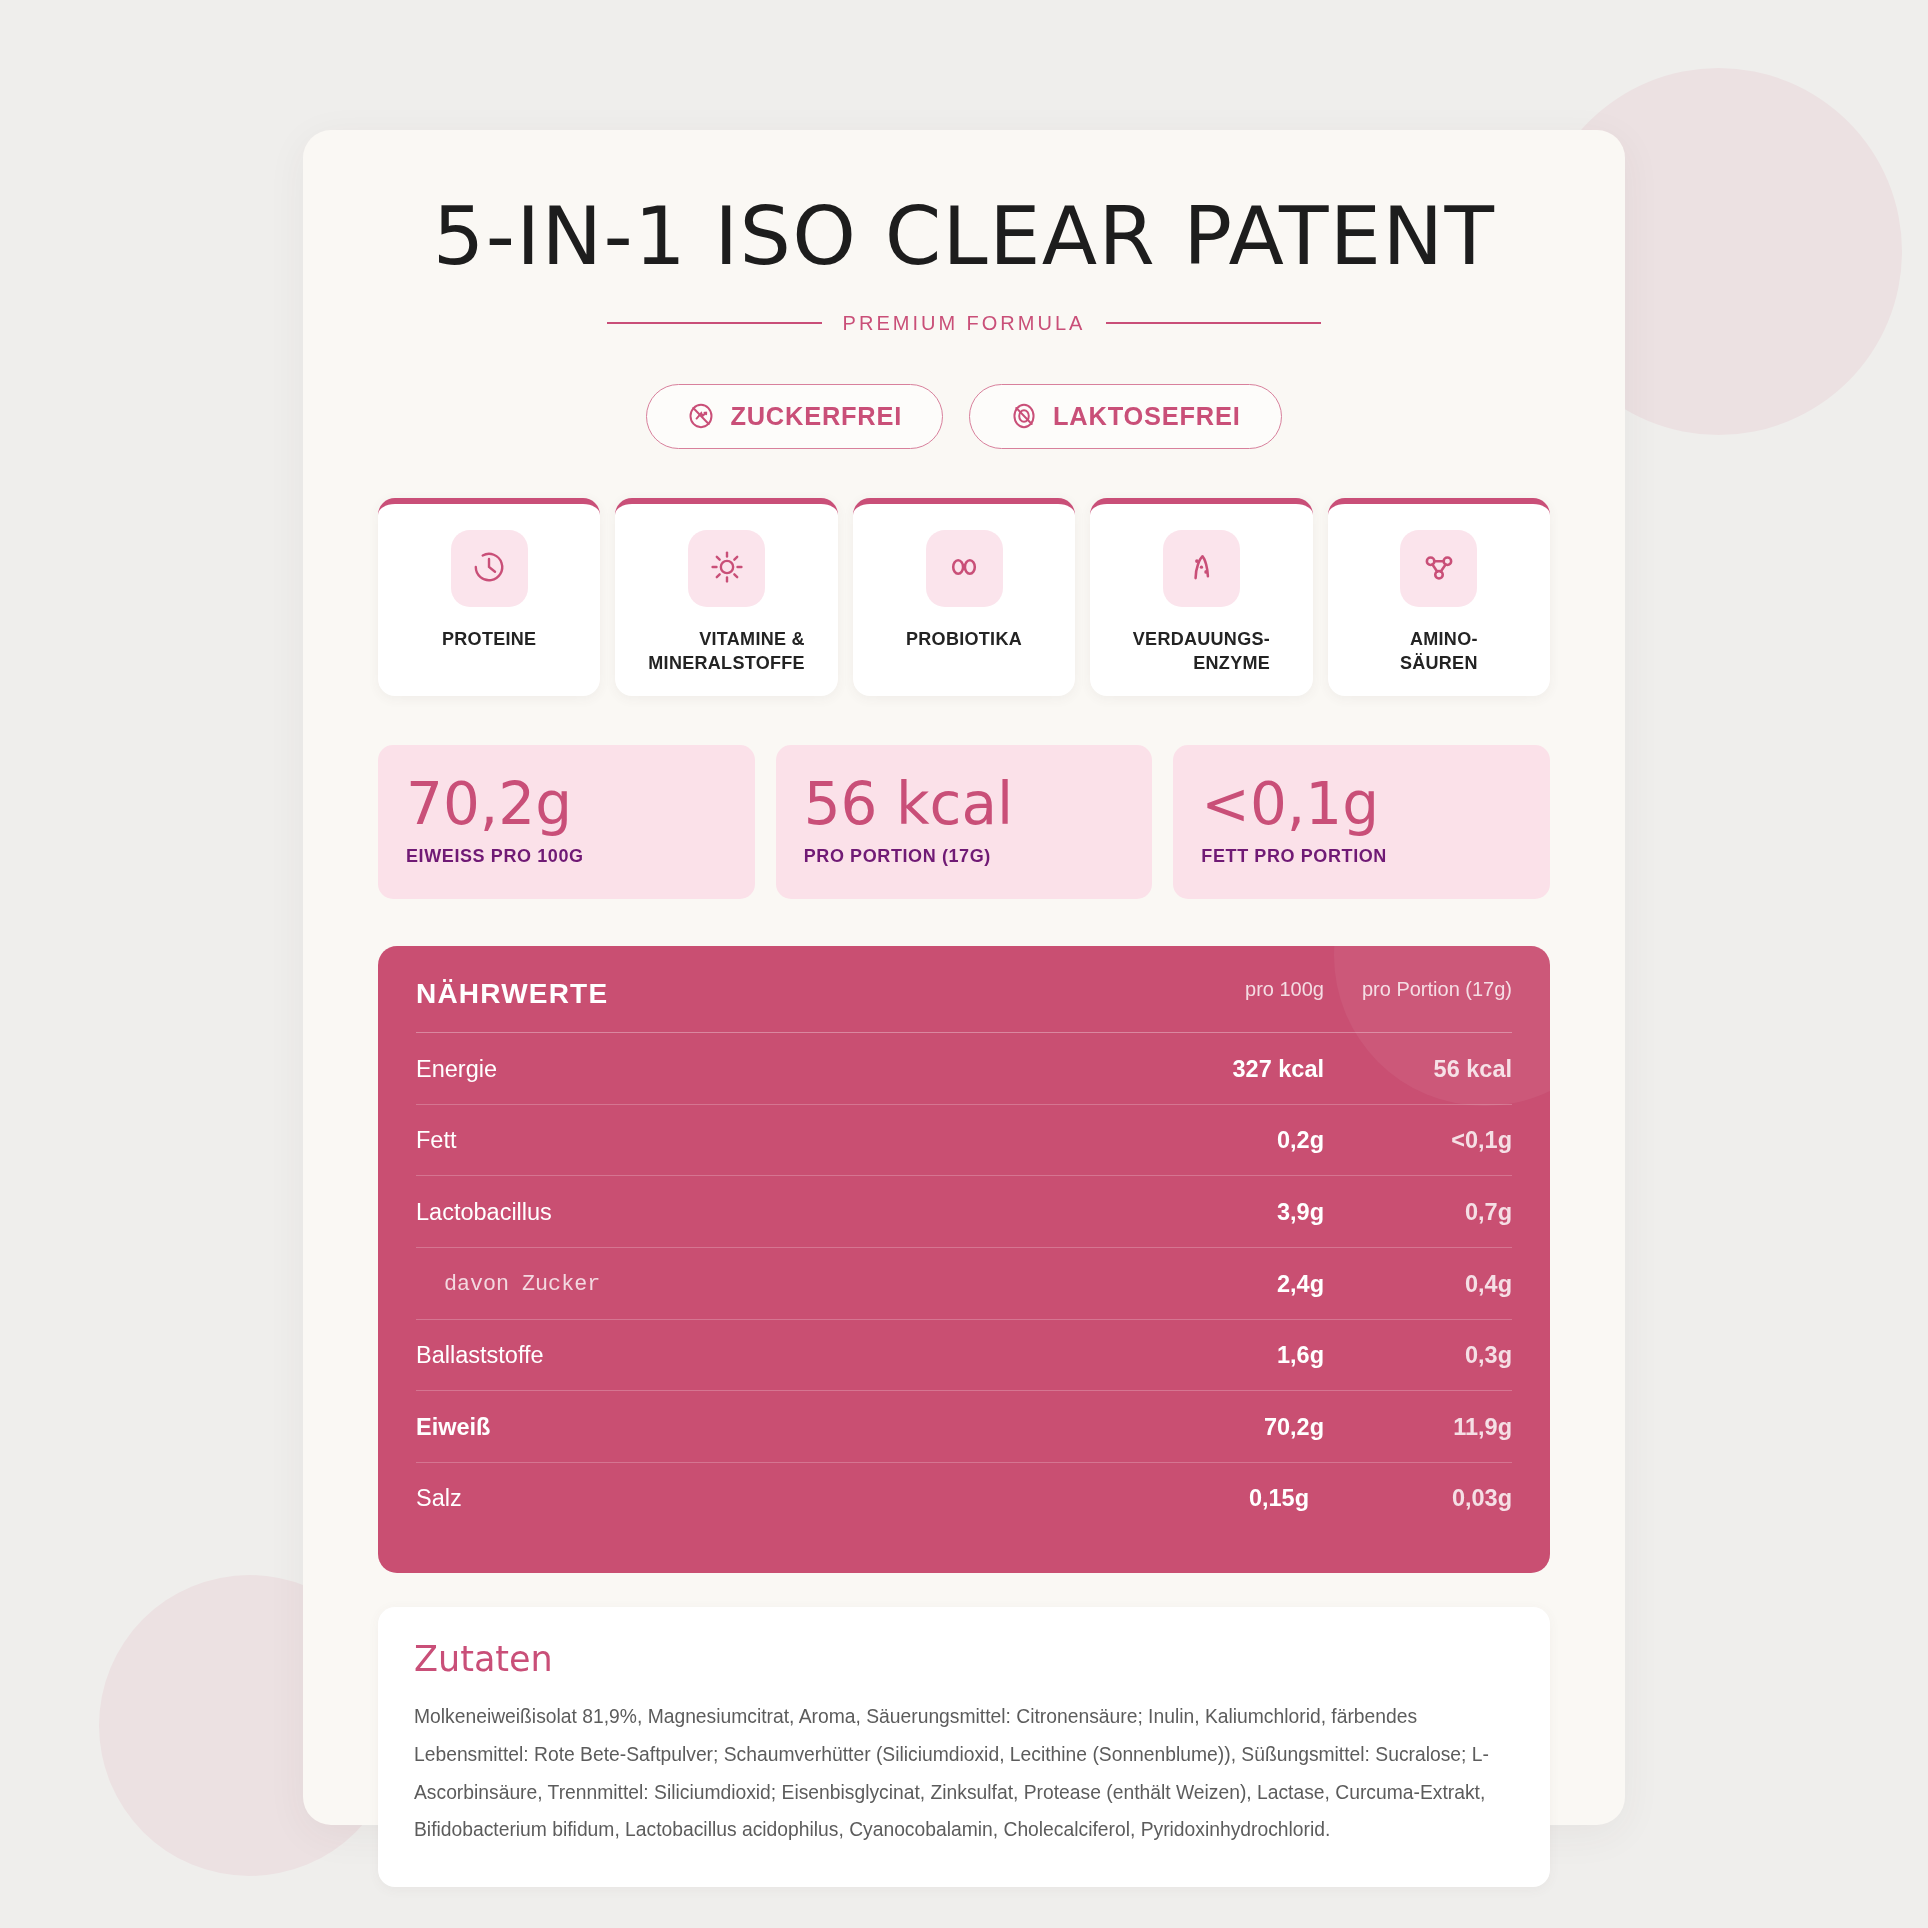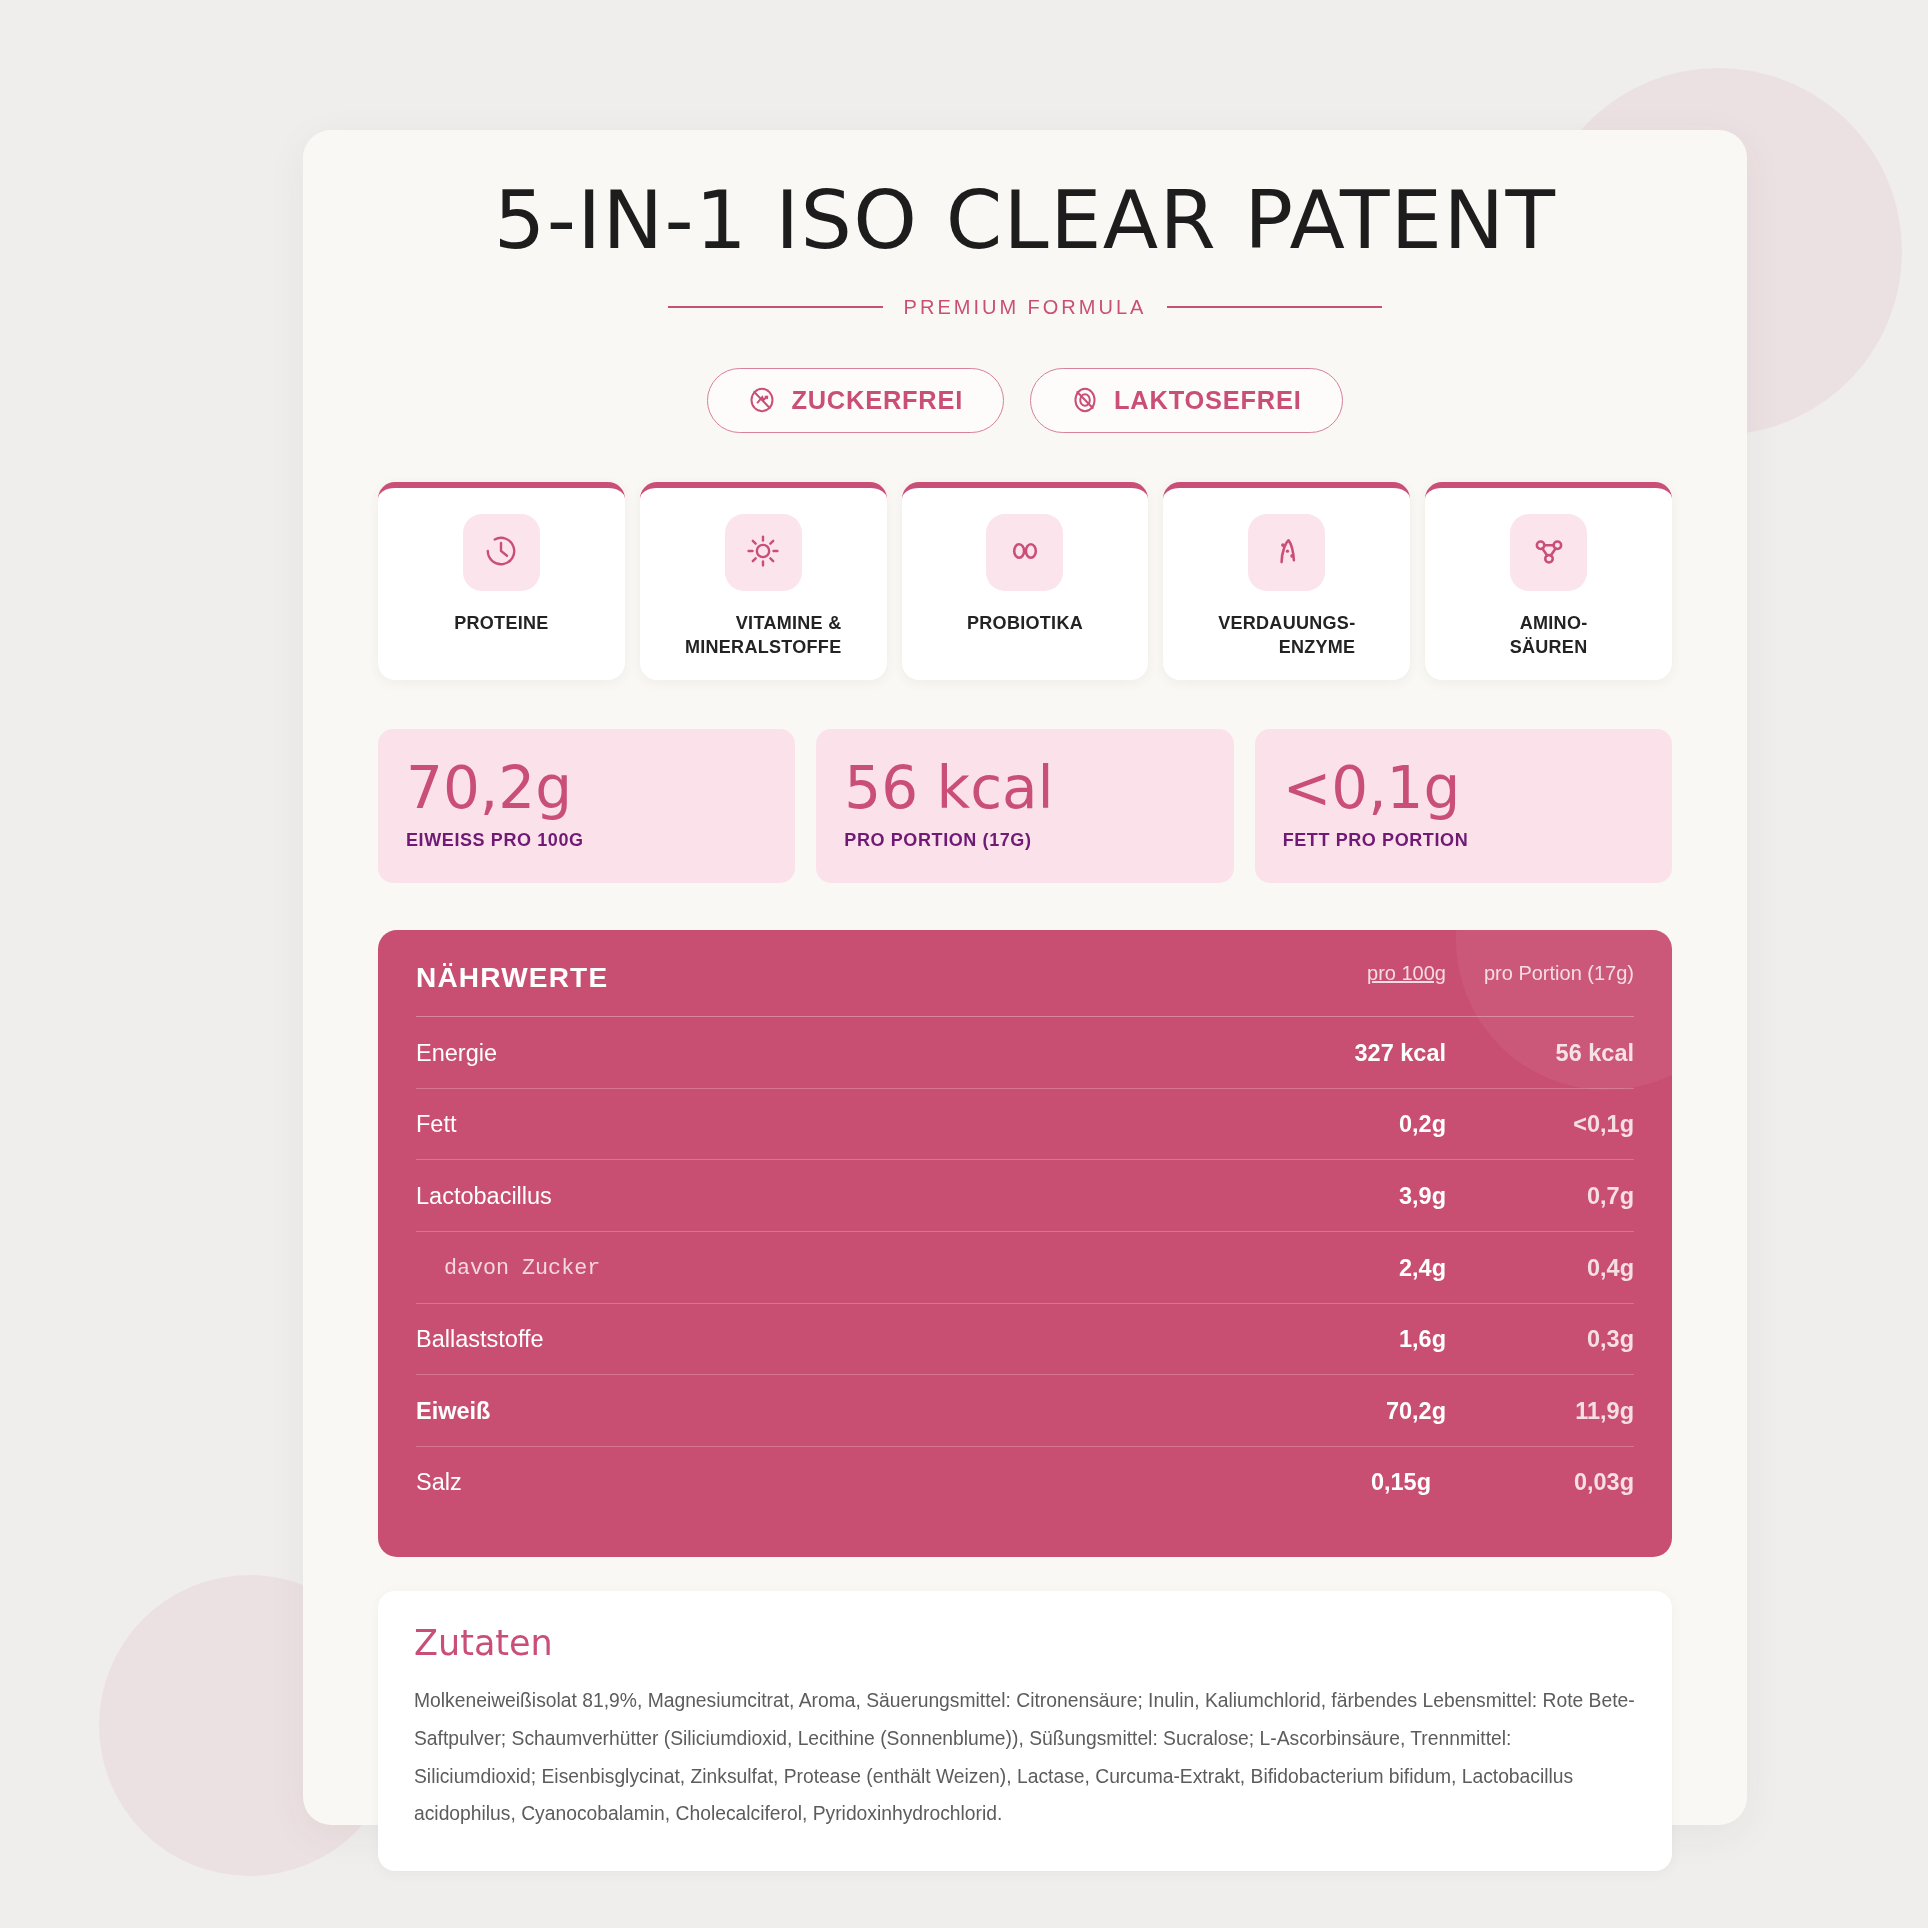--- a/index.html
+++ b/index.html
@@ -33,28 +33,28 @@
     height: 301px;
     left: 99px;
     bottom: 52px;
   }
 
   
   .sheet {
     position: absolute;
     left: 303px;
     top: 130px;
-    width: 1444px;
+    width: 1322px;
     height: 1695px;
     background: #faf8f4;
     border-radius: 28px;
     box-shadow: 0 9.4px 41px rgba(80, 60, 60, 0.055);
     z-index: 1;
     box-sizing: border-box;
-    padding: 0 75px;
+    padding: 16px 75px;
   }
 
   
   .title {
     text-align: center;
     font-size: 81px;
     line-height: 1.07;
     letter-spacing: 1.4px;
     color: #1d1d1d;
     font-weight: 400;
@@ -208,21 +208,21 @@
     font-size: 28px;
     font-weight: bold;
     letter-spacing: 1.2px;
     flex: 1;
   }
   .nutri-col-head {
     color: rgba(255,255,255,0.80);
     font-size: 20px;
     text-align: right;
   }
-  .col-100 { width: 188px; text-decoration: underline; }
+  .col-100 { width: 188px; }
   .col-portion { width: 188px; }
 
   .nutri-row {
     display: flex;
     align-items: center;
     position: relative;
     z-index: 2;
     padding: 22.6px 0 21px 0;
     border-bottom: 0.9px solid rgba(255,255,255,0.22);
   }

